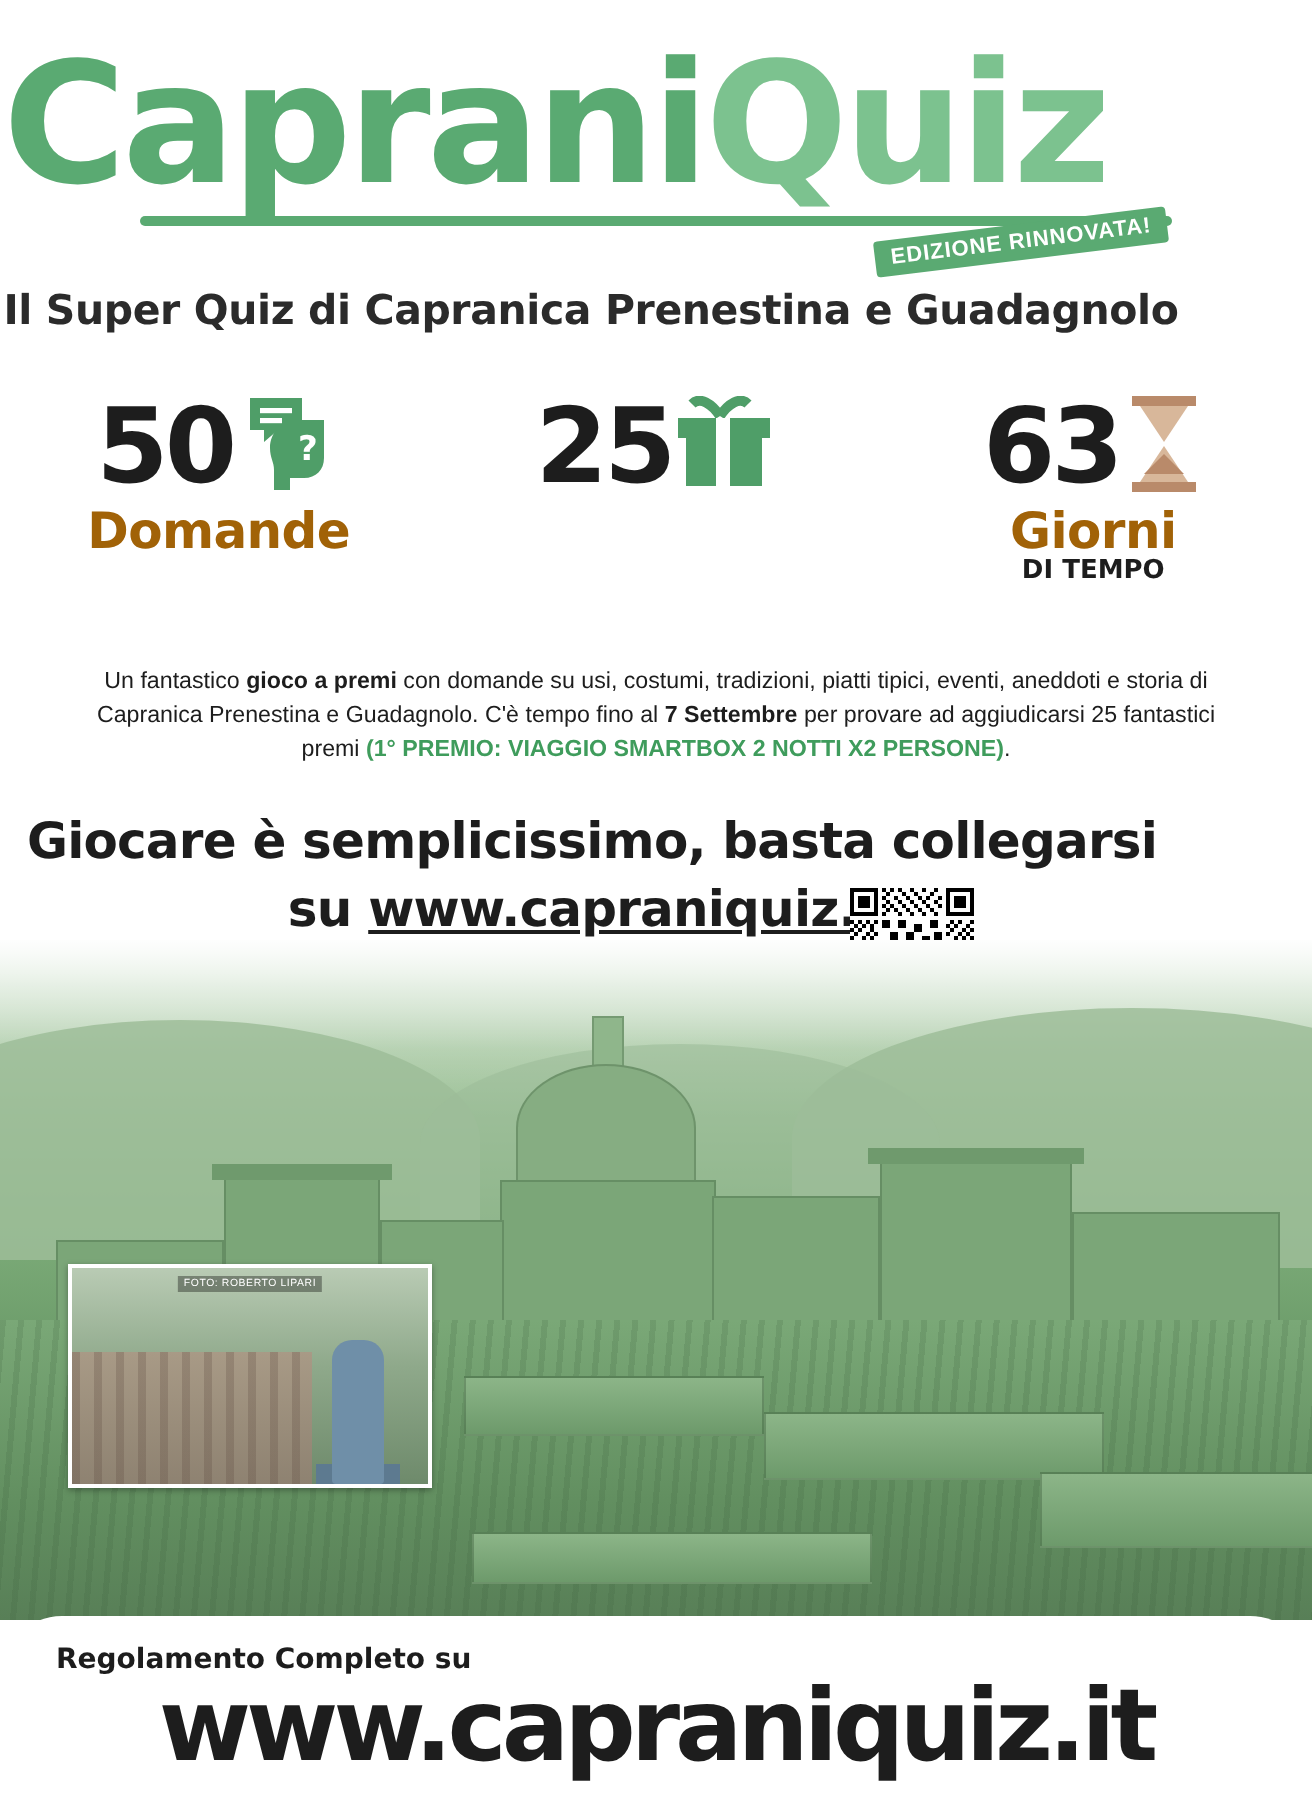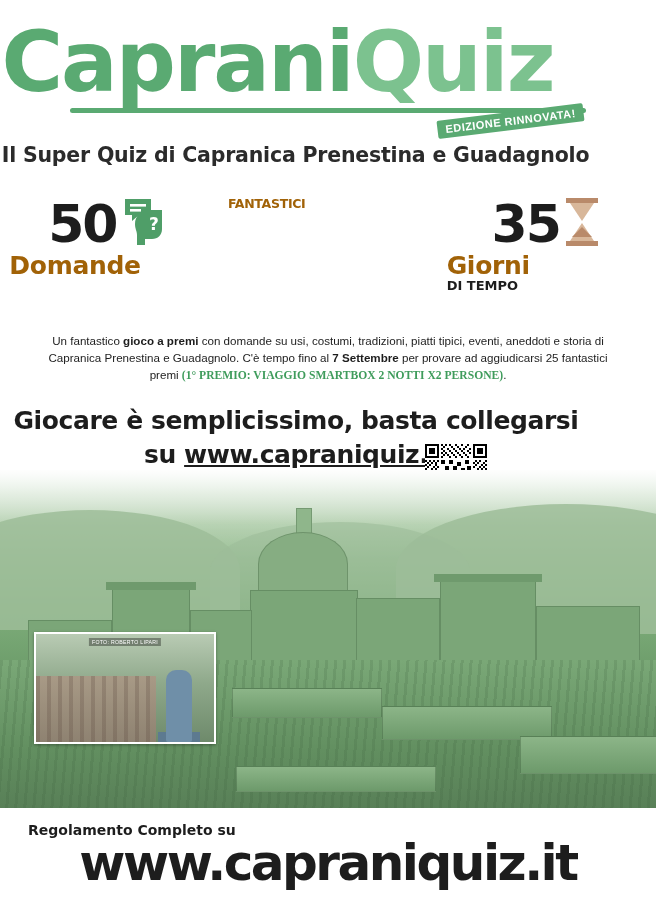--- a/index.html
+++ b/index.html
@@ -62,21 +62,21 @@
   }
 
   
   .stats {
     position: absolute;
     top: 196px; left: 0; width: 656px;
     display: flex;
     justify-content: space-around;
     align-items: flex-start;
   }
-  .stat { width: 200px; position: relative; }
+  .stat { width: 200px; text-align: center; position: relative; }
   .stat-top {
     display: flex; align-items: center; justify-content: center;
     height: 56px;
   }
   .stat-num {
     font-family: "DejaVu Sans", sans-serif;
     font-weight: bold;
     font-size: 52px;
     line-height: 52px;
     color: #1d1d1d;
@@ -104,21 +104,21 @@
   
   .blurb {
     position: absolute;
     top: 332px; left: 38px; width: 580px;
     text-align: center;
     font-size: 11.6px;
     line-height: 17px;
     color: #1d1d1d;
   }
   .blurb b { font-weight: bold; }
-  .blurb .green { color: #3f9c5c; font-weight: bold; font-family: Liberation Serif, serif; }
+  .blurb .green { color: #3f9c5c; font-weight: bold; }
 
   
   .cta {
     position: absolute;
     top: 404px; left: 0; width: 592px;
     text-align: center;
     font-family: "DejaVu Sans", sans-serif;
     font-weight: bold;
     font-size: 25px;
     line-height: 34px;
@@ -228,20 +228,21 @@
     padding: 1px 3px;
     white-space: nowrap;
   }
 
   
   .footer {
     position: absolute;
     left: 0; bottom: 0;
     width: 656px; height: 92px;
     background: #ffffff;
+    border-radius: 31px;
   }
   .footer-small {
     position: absolute;
     top: 14px; left: 28px;
     font-family: "DejaVu Sans", sans-serif;
     font-weight: bold;
     font-size: 14px;
     color: #1d1d1d;
   }
   .footer-big {
@@ -281,26 +282,36 @@
             <rect x="11" y="7" width="16" height="2.6" fill="#ffffff"></rect>
             <rect x="11" y="12" width="11" height="2.6" fill="#ffffff"></rect>
             <text x="30" y="33" font-family="DejaVu Sans" font-size="17" font-weight="bold" fill="#ffffff">?</text>
           </svg>
         </span>
       </div>
       <div class="stat-l1">Domande</div>
     </div>
 
     <div class="stat stat2">
-      <div class="stat-l1">FANTASTICI</div>
+      <div class="stat-top">
+        <span class="stat-num">25</span>
+        <span class="stat-icon">
+          <svg width="50" height="48" viewBox="0 0 50 48">
+            <path d="M8 4c4-4 10 0 14 6M36 4c-4-4-10 0-14 6" stroke="#4f9e68" stroke-width="5" fill="none"></path>
+            <rect x="1" y="11" width="46" height="10" fill="#4f9e68"></rect>
+            <rect x="5" y="21" width="38" height="24" fill="#4f9e68"></rect>
+            <rect x="20" y="11" width="7" height="34" fill="#ffffff"></rect>
+          </svg>
+        </span>
+      </div>
     </div>
 
     <div class="stat stat3">
       <div class="stat-top">
-        <span class="stat-num">35</span>
+        <span class="stat-num">63</span>
         <span class="stat-icon">
           <svg width="40" height="50" viewBox="0 0 40 50">
             <rect x="4" y="1" width="32" height="5" fill="#b98a6a"></rect>
             <rect x="4" y="44" width="32" height="5" fill="#b98a6a"></rect>
             <path d="M8 6h24l-12 18z" fill="#d8b79a"></path>
             <path d="M8 44h24L20 26z" fill="#d8b79a"></path>
             <path d="M10 40h20L20 30z" fill="#b98a6a"></path>
           </svg>
         </span>
       </div>

